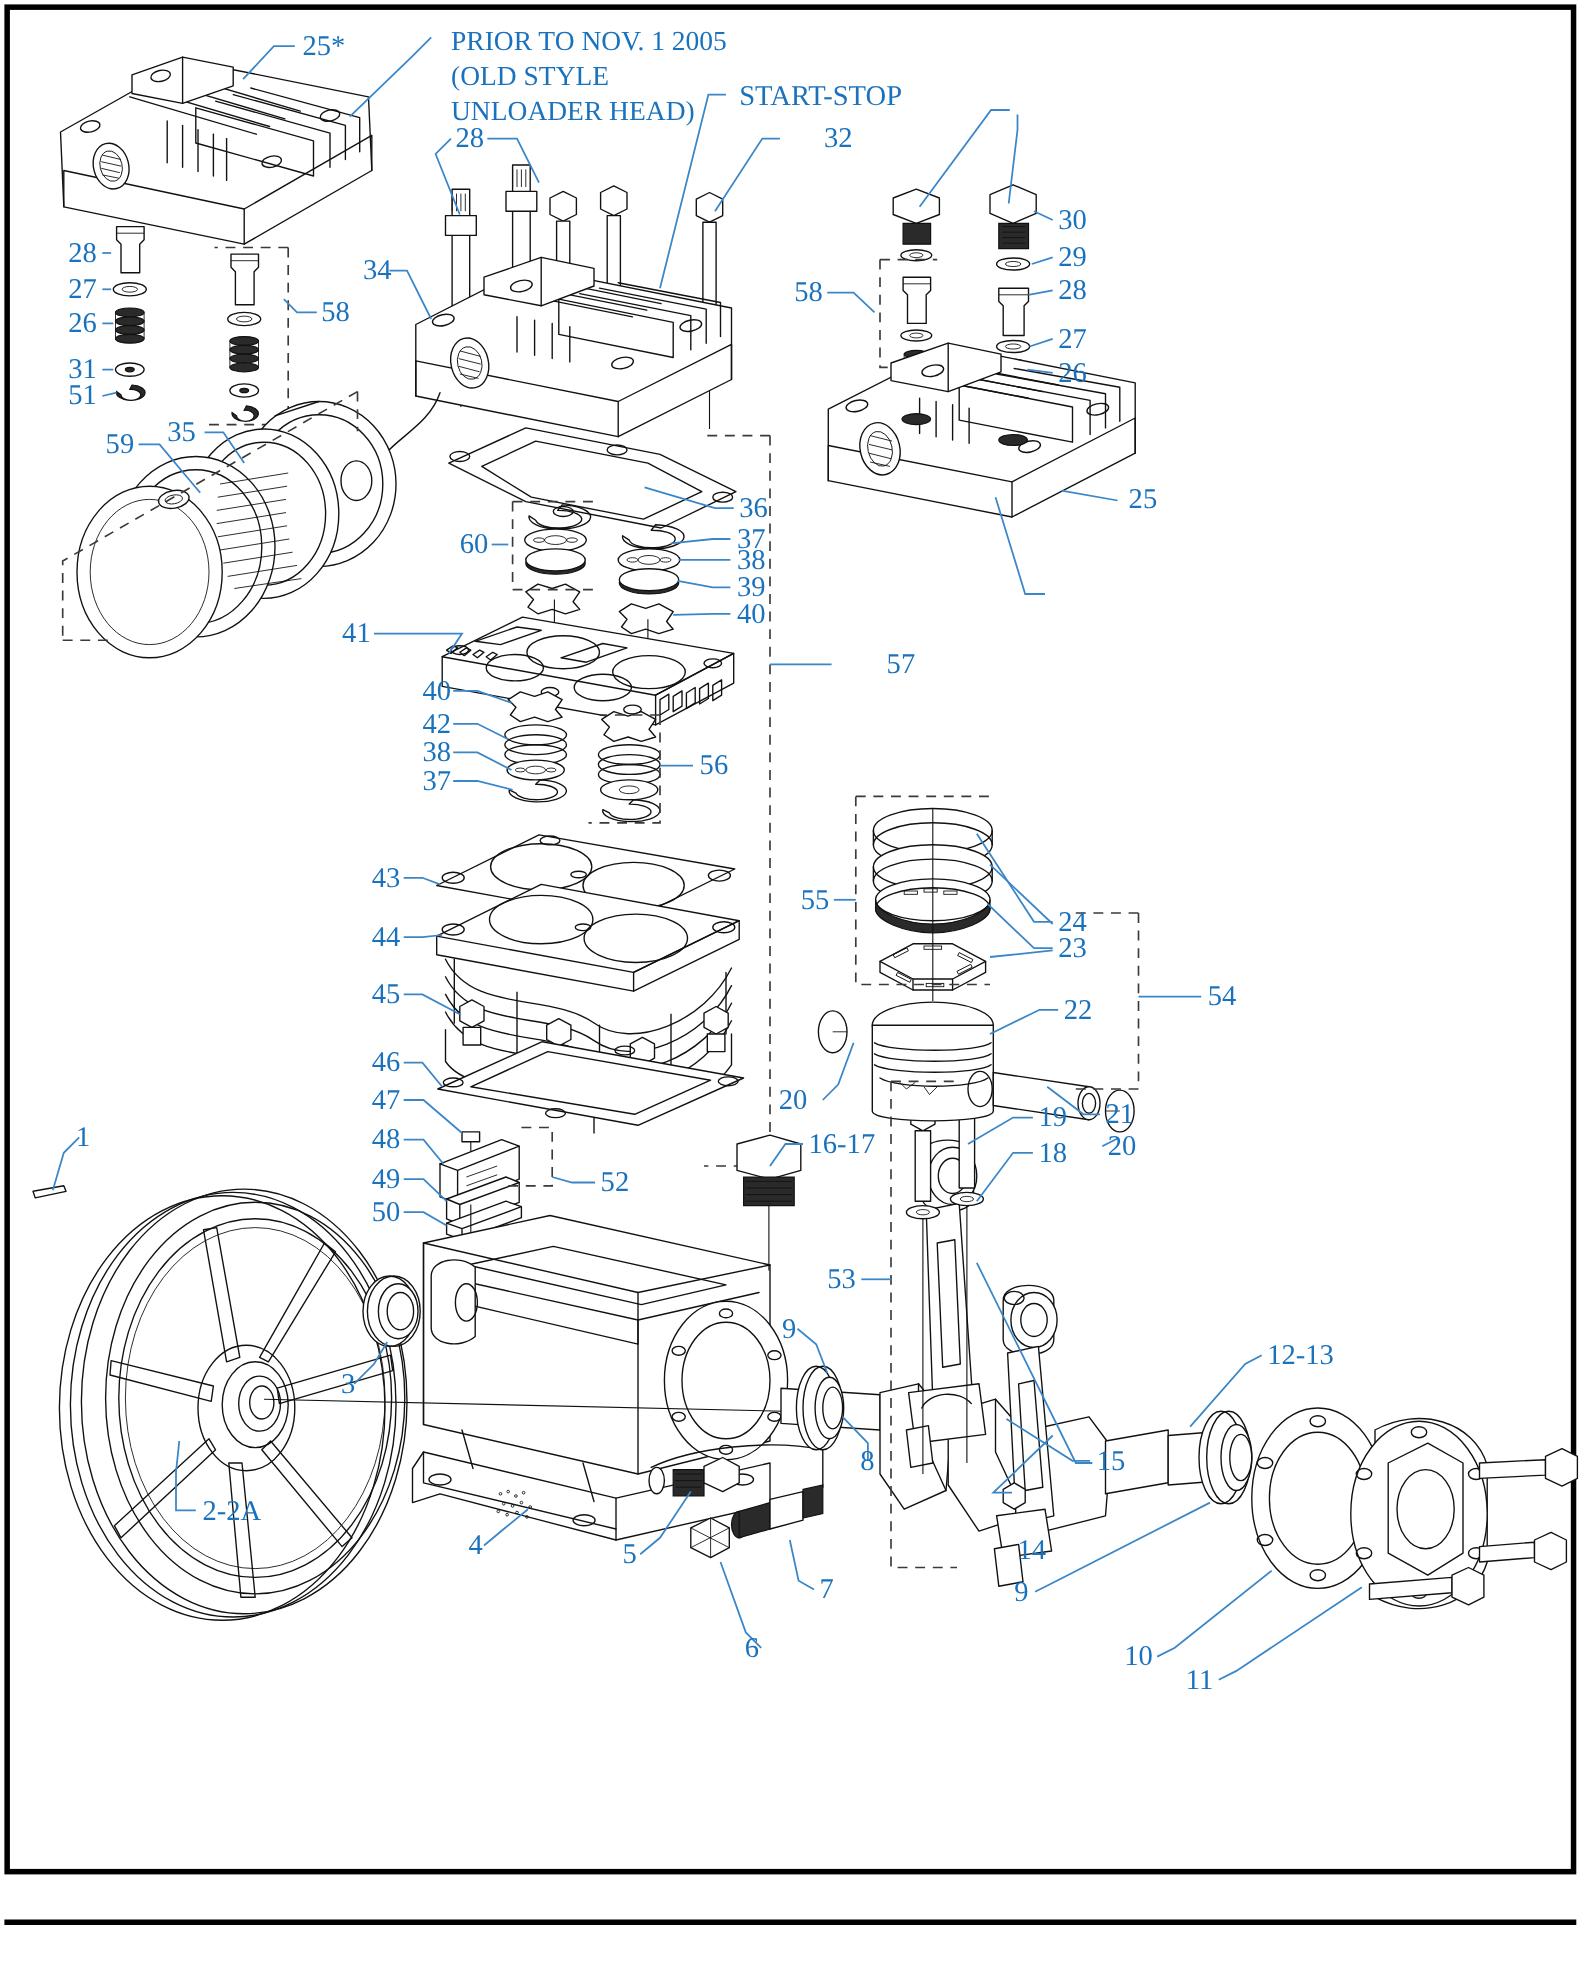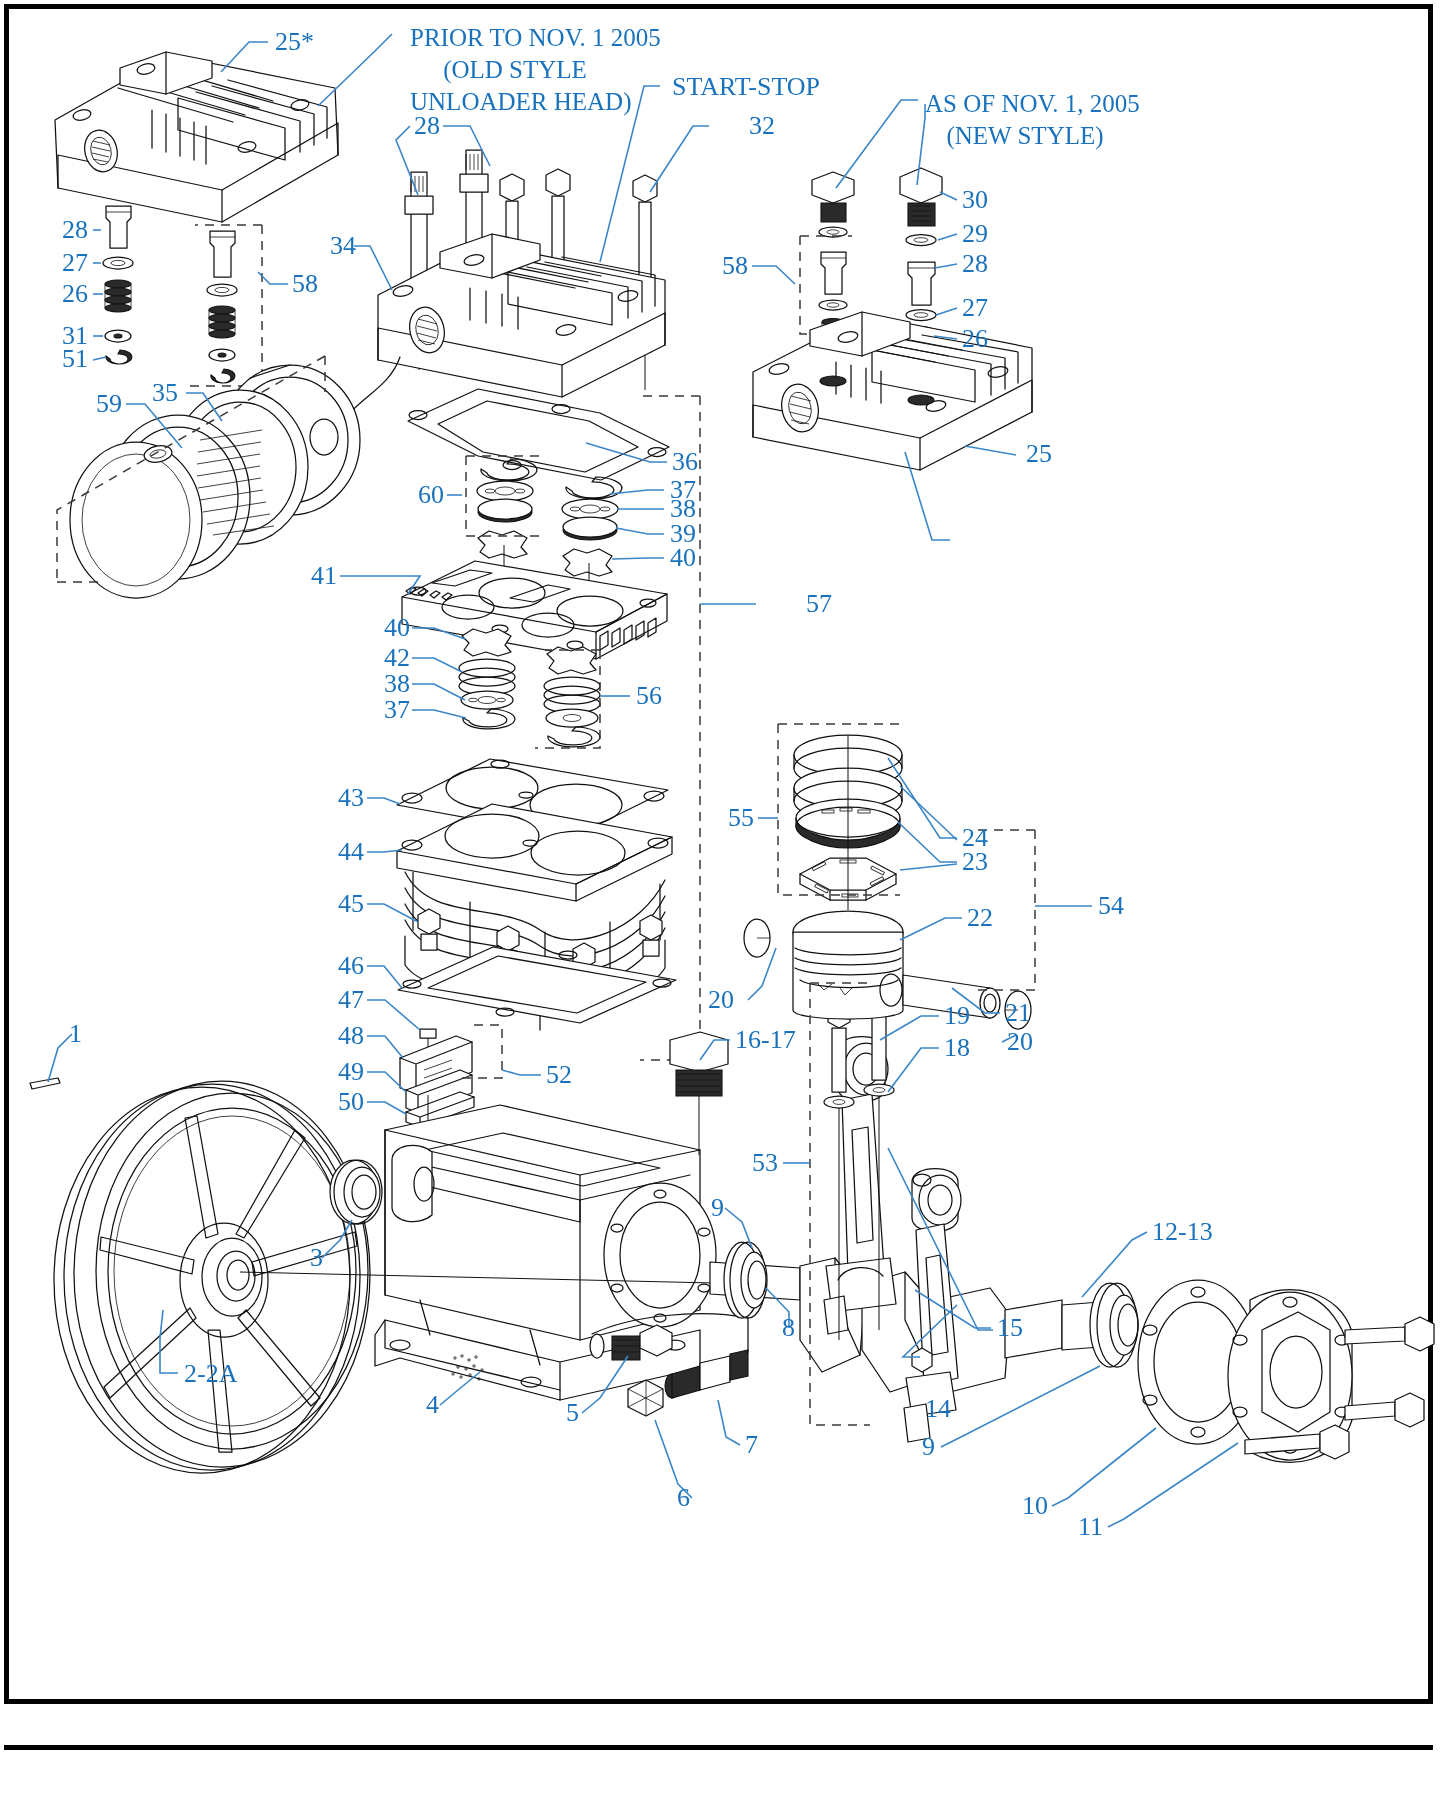--- a/index.html
+++ b/index.html
@@ -39,21 +39,20 @@
     position: absolute;
     color: #1a72bd;
     font-size: 26px;
     font-family: "Liberation Serif", "DejaVu Serif", serif;
     white-space: nowrap;
     line-height: 1.05;
     letter-spacing: 0px;
   }
   .lbl.note {
     font-size: 25px;
-    text-align: center;
     line-height: 1.28;
   }
   
   svg.layer {
     position: absolute;
     left: 0;
     top: 0;
     width: 1445px;
     height: 1806px;
     overflow: visible;
@@ -835,24 +834,20 @@
   </svg>
 
   <div class="lbl note" style="left:410px; top:22px; width:210px;">
     <div>PRIOR TO NOV. 1 2005</div>
     <div>(OLD STYLE</div>
     <div>UNLOADER HEAD)</div>
   </div>
 
   <div class="lbl" style="left:672px; top:73px;">START-STOP</div>
 
-  <div class="lbl note" style="left:925px; top:88px; width:200px;">
-    <div>AS OF NOV. 1, 2005</div>
-    <div>(NEW STYLE)</div>
-  </div>
 
 
   <div class="lbl" style="left:275px; top:28px;">25*</div>
   <div class="lbl" style="left:414px; top:112px;">28</div>
   <div class="lbl" style="left:732px; top:112px;margin-left:17px;">32</div>
   <div class="lbl" style="left:962px; top:186px;">30</div>
   <div class="lbl" style="left:962px; top:220px;">29</div>
   <div class="lbl" style="left:962px; top:250px;">28</div>
   <div class="lbl" style="left:962px; top:294px;">27</div>
   <div class="lbl" style="left:962px; top:325px;">26</div>

